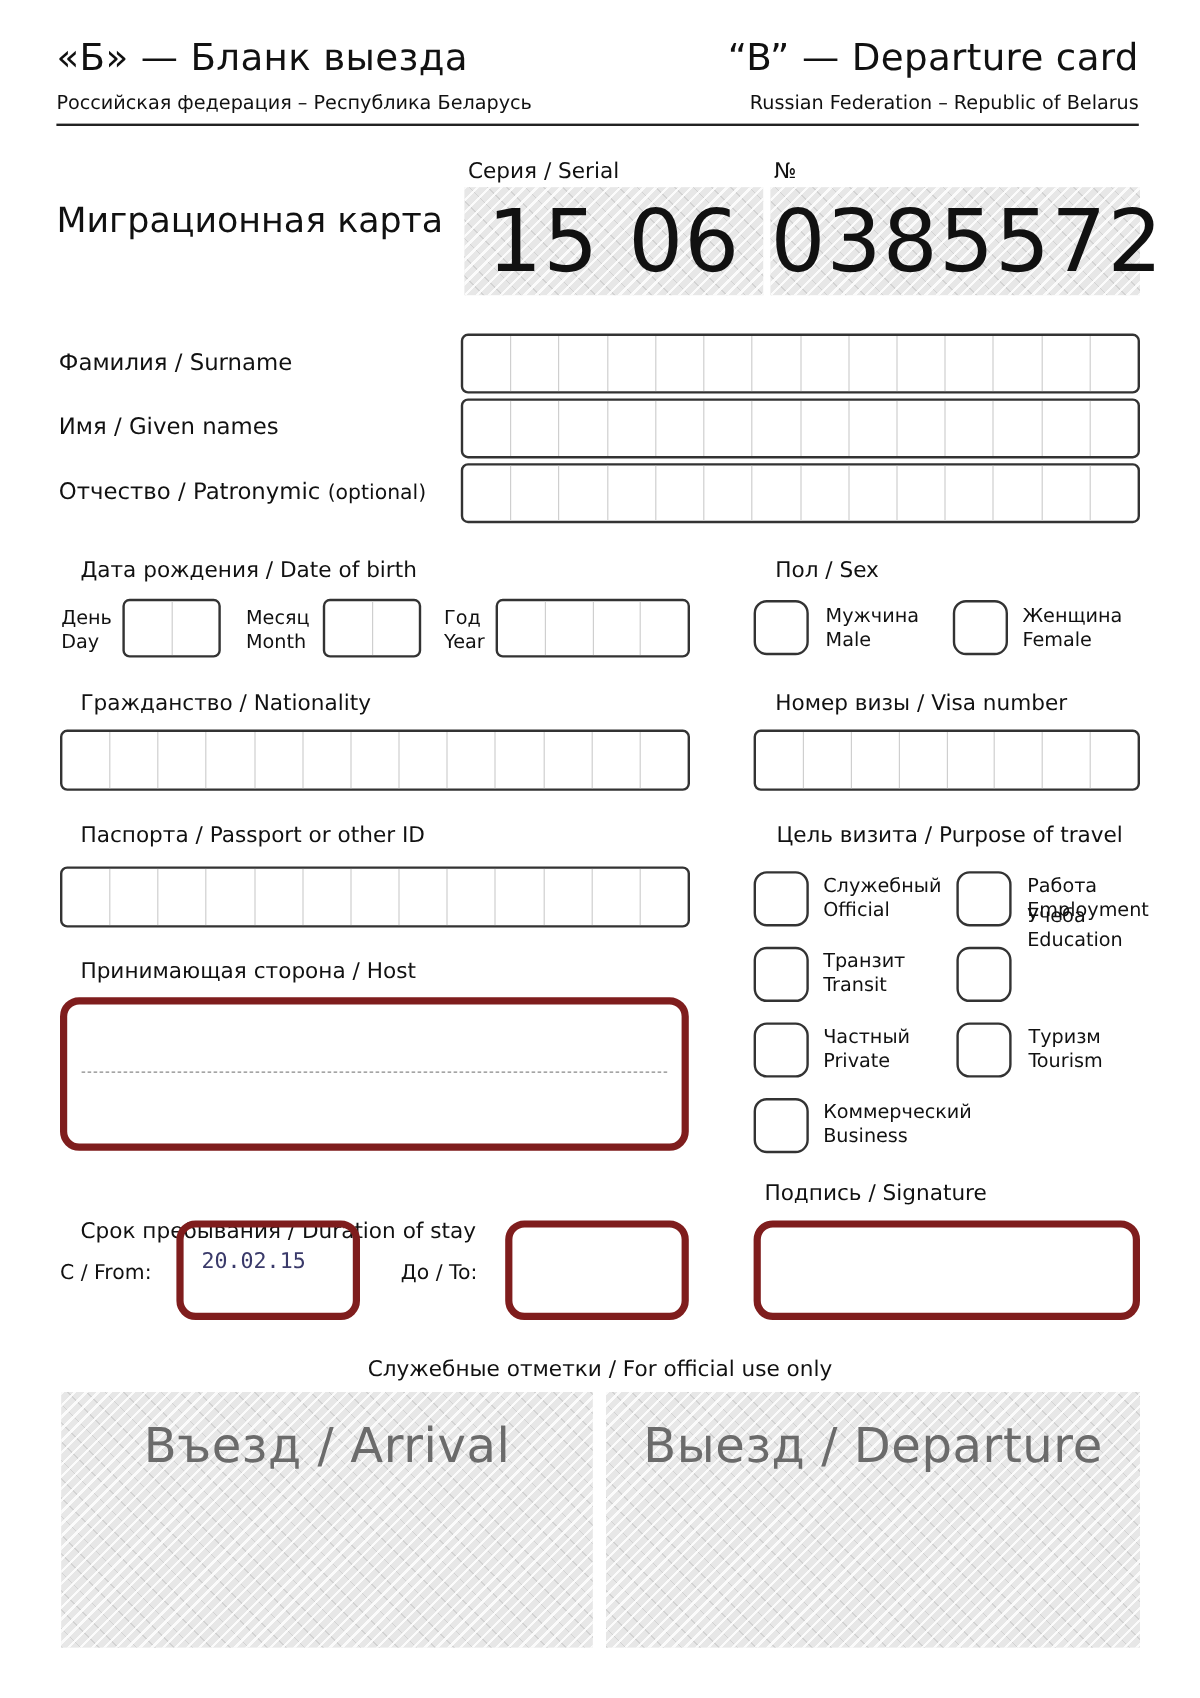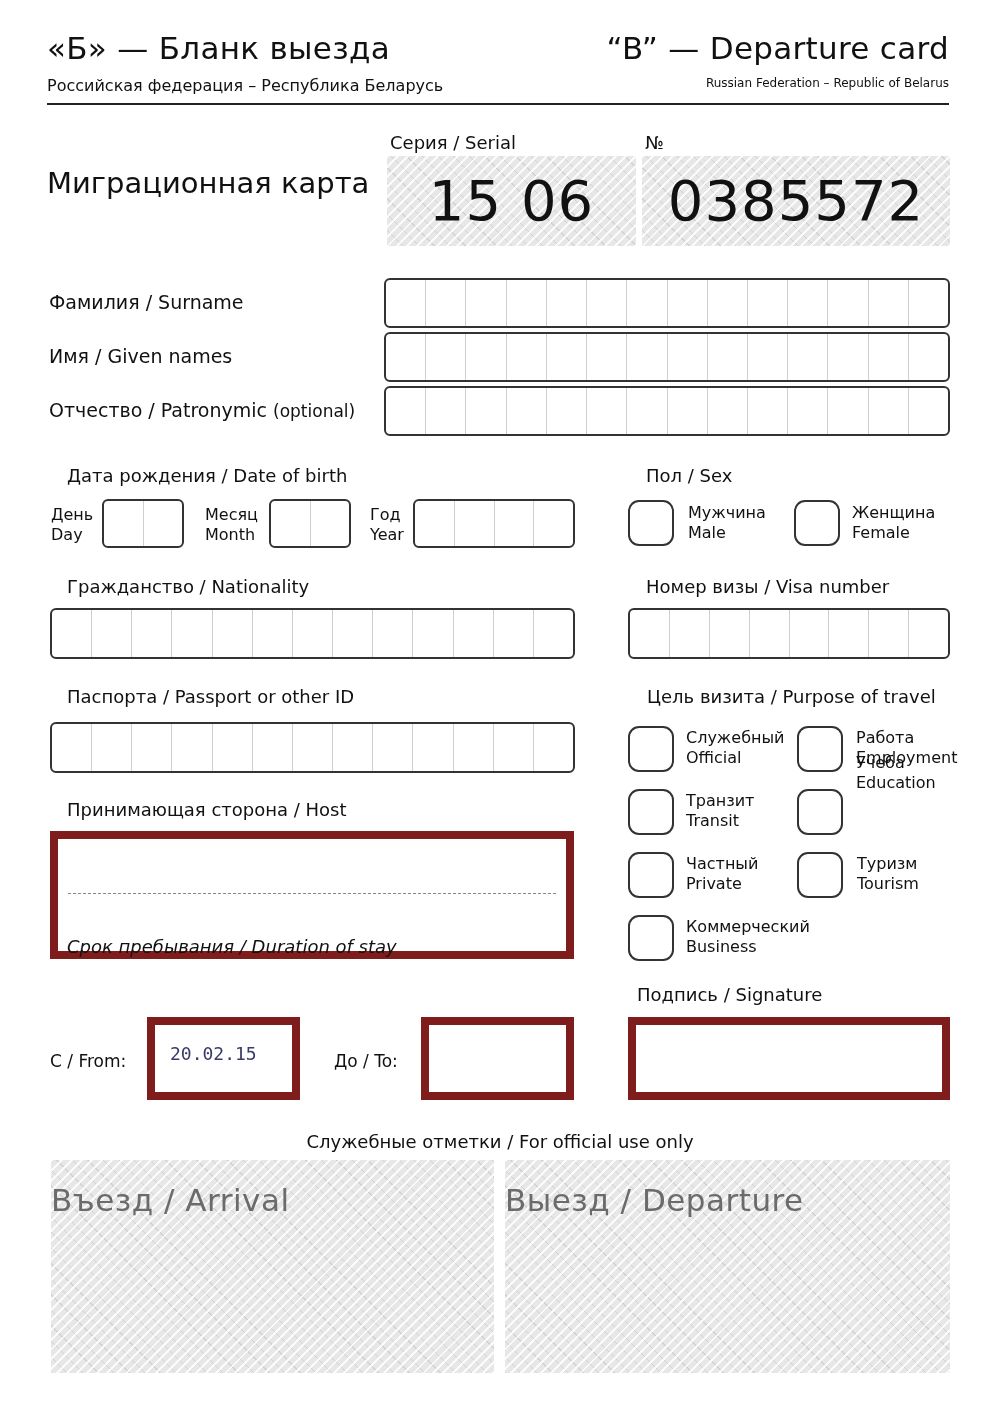--- a/index.html
+++ b/index.html
@@ -2,44 +2,44 @@
 <html><head>
 <meta charset="utf-8">
 <style>
   html, body { margin:0; padding:0; background:#ffffff; }
   body { width:1000px; height:1415px; position:relative; overflow:hidden;
          font-family:"DejaVu Sans","Liberation Sans",sans-serif; color:#111; }
   .abs { position:absolute; }
   .title-l { left:47px; top:30px; font-size:31px; letter-spacing:0.3px; }
   .title-r { right:51px; top:30px; font-size:31px; letter-spacing:0.3px; }
   .sub-l { left:47px; top:76px; font-size:16px; }
-  .sub-r { right:51px; top:76px; font-size:12px; }
+  .sub-r { right:51px; top:76px; font-size:16px; }
   .rule { left:47px; top:103px; width:902px; height:2px; background:#222; }
   .mig { left:47px; top:164px; font-size:29px; line-height:38px; }
   .lbl { font-size:18px; }
   .pattern {
     background-color:#e7e7e7;
     background-image:
       repeating-linear-gradient(135deg, rgba(255,255,255,0.85) 0px, rgba(255,255,255,0.85) 2px, transparent 2px, transparent 7px),
       repeating-linear-gradient(45deg, rgba(190,190,190,0.5) 0px, rgba(190,190,190,0.5) 1px, transparent 1px, transparent 11px);
   }
   .serial-box { left:387px; top:156px; width:249px; height:90px; }
   .num-box { left:642px; top:156px; width:308px; height:90px; }
-  .big-num { width:100%; text-align:center; font-size:56px; line-height:90px; color:#111; font-family:"DejaVu Sans",sans-serif; letter-spacing:1px; }
+  .big-num { width:100%; text-align:center; font-size:72px; line-height:90px; color:#111; font-family:"DejaVu Sans",sans-serif; letter-spacing:1px; }
   .cells { border:2px solid #333; border-radius:6px; display:flex; box-sizing:border-box; overflow:hidden; }
   .cells .cell { flex:1; border-right:1px solid #cfcfcf; }
   .cells .cell:last-child { border-right:none; }
-  .box { border:8px solid #7f1d1d; border-radius:0; box-sizing:border-box; }
+  .box { border:6px solid #7f1d1d; border-radius:16px; box-sizing:border-box; }
   .chk { width:46px; height:46px; border:2px solid #333; border-radius:11px; box-sizing:border-box; }
   .opt { font-size:16px; line-height:20px; }
   .small2 { font-size:16px; line-height:20px; }
   .dashed { left:68px; top:893px; width:488px; border-top:1px dashed #888; }
   .stamp-l { left:51px; top:1160px; width:443px; height:213px; }
   .stamp-r { left:505px; top:1160px; width:445px; height:213px; }
-  .stamp-text { width:100%; font-size:31px; color:#6b6b6b; margin-top:22px; letter-spacing:0.5px; }
+  .stamp-text { width:100%; text-align:center; font-size:40px; color:#6b6b6b; margin-top:22px; letter-spacing:0.5px; }
   .handwriting { font-family:"DejaVu Sans Mono","Liberation Mono",monospace; font-size:18px; color:#3a3a6a; }
 </style>
 </head>
 <body>
 
 <div class="abs title-l">«Б» — Бланк выезда</div>
 <div class="abs title-r">“B” — Departure card</div>
 <div class="abs sub-l">Российская федерация – Республика Беларусь</div>
 <div class="abs sub-r">Russian Federation – Republic of Belarus</div>
 <div class="abs rule"></div>
@@ -237,21 +237,21 @@
 <div class="abs chk" style="left:628px;top:915px;"></div>
 <div class="abs opt" style="left:686px;top:917px;">
   <div>Коммерческий</div>
   <div>Business</div>
 </div>
 
 <div class="abs lbl" style="left:67px;top:799px;">Принимающая сторона / Host</div>
 <div class="abs box" style="left:50px;top:831px;width:524px;height:128px;"></div>
 <div class="abs dashed"></div>
 
-<div class="abs lbl" style="left:67px;top:936px;font-style:italic;">Срок пребывания / Duration of stay</div>
+<div class="abs lbl" style="left:67px;top:1016px;">Срок пребывания / Duration of stay</div>
 <div class="abs" style="left:50px;top:1051px;font-size:17px;">С / From:</div>
 <div class="abs box" style="left:147px;top:1017px;width:153px;height:83px;">
   <div class="handwriting" style="position:absolute;left:15px;top:18px;">20.02.15</div>
 </div>
 <div class="abs" style="left:334px;top:1051px;font-size:17px;">До / To:</div>
 <div class="abs box" style="left:421px;top:1017px;width:153px;height:83px;">
   <div class="handwriting" style="position:absolute;left:15px;top:18px;"></div>
 </div>
 
 <div class="abs lbl" style="left:637px;top:984px;">Подпись / Signature</div>

